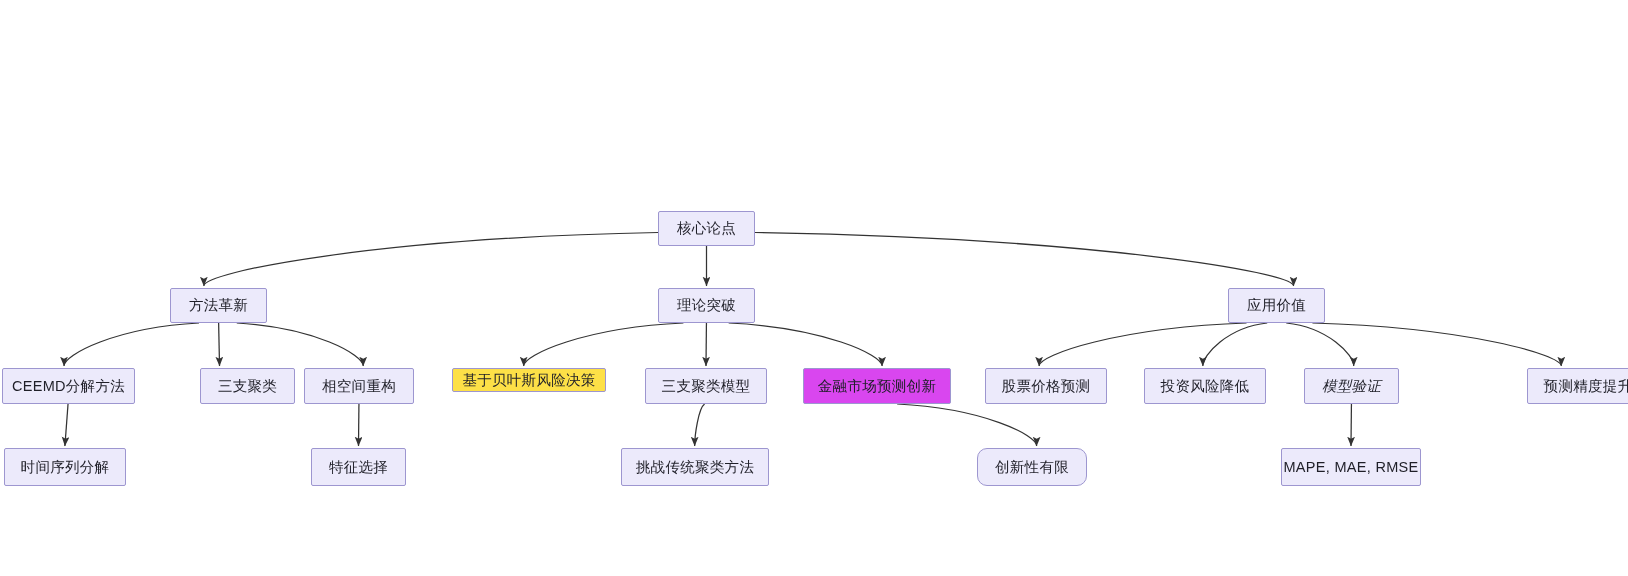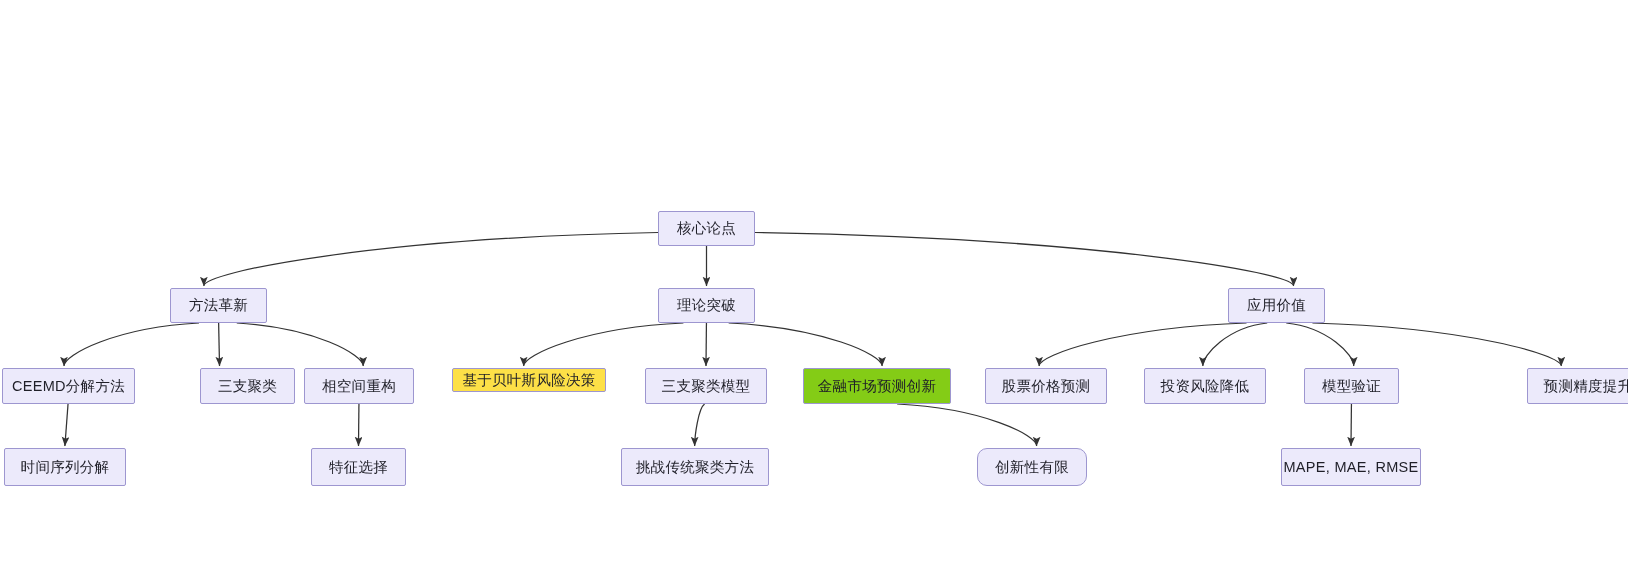--- a/index.html
+++ b/index.html
@@ -97,30 +97,30 @@
       </div>
       <div class="node" style="left: 304px; top: 368px; width: 110px; height: 36px; background: rgb(236, 234, 251); border-color: rgb(157, 150, 208); color: rgb(31, 31, 40);">
         <span class="node-label">相空间重构</span>
       </div>
       <div class="node" style="left: 452px; top: 368px; width: 154px; height: 24px; background: #fde047; border-color: rgb(157, 150, 208); color: rgb(31, 31, 40);">
         <span class="node-label">基于贝叶斯风险决策</span>
       </div>
       <div class="node" style="left: 645px; top: 368px; width: 122px; height: 36px; background: rgb(236, 234, 251); border-color: rgb(157, 150, 208); color: rgb(31, 31, 40);">
         <span class="node-label">三支聚类模型</span>
       </div>
-      <div class="node" style="left: 803px; top: 368px; width: 148px; height: 36px; background: #84cc16; border-color: rgb(157, 150, 208); color: rgb(31, 31, 40);">
+      <div class="node" style="left: 803px; top: 368px; width: 148px; height: 36px; background: #d946ef; border-color: rgb(157, 150, 208); color: rgb(31, 31, 40);">
         <span class="node-label">金融市场预测创新</span>
       </div>
       <div class="node" style="left: 985px; top: 368px; width: 122px; height: 36px; background: rgb(236, 234, 251); border-color: rgb(157, 150, 208); color: rgb(31, 31, 40);">
         <span class="node-label">股票价格预测</span>
       </div>
       <div class="node" style="left: 1144px; top: 368px; width: 122px; height: 36px; background: rgb(236, 234, 251); border-color: rgb(157, 150, 208); color: rgb(31, 31, 40);">
         <span class="node-label">投资风险降低</span>
       </div>
-      <div class="node" style="left: 1304px; top: 368px; width: 95px; height: 36px; background: rgb(236, 234, 251); border-color: rgb(157, 150, 208); color: rgb(31, 31, 40);">
+      <div class="node" style="left: 1304px; top: 368px; width: 95px; height: 36px; background: rgb(236, 234, 251); border-color: rgb(157, 150, 208); color: rgb(31, 31, 40); font-style: italic;">
         <span class="node-label">模型验证</span>
       </div>
       <div class="node" style="left: 1492px; top: 368px; width: 122px; height: 36px; background: rgb(236, 234, 251); border-color: rgb(157, 150, 208); color: rgb(31, 31, 40); margin-left: 35px;">
         <span class="node-label">预测精度提升</span>
       </div>
       <div class="node" style="left: 4px; top: 448px; width: 122px; height: 38px; background: rgb(236, 234, 251); border-color: rgb(157, 150, 208); color: rgb(31, 31, 40);">
         <span class="node-label">时间序列分解</span>
       </div>
       <div class="node" style="left: 311px; top: 448px; width: 95px; height: 38px; background: rgb(236, 234, 251); border-color: rgb(157, 150, 208); color: rgb(31, 31, 40);">
         <span class="node-label">特征选择</span>

